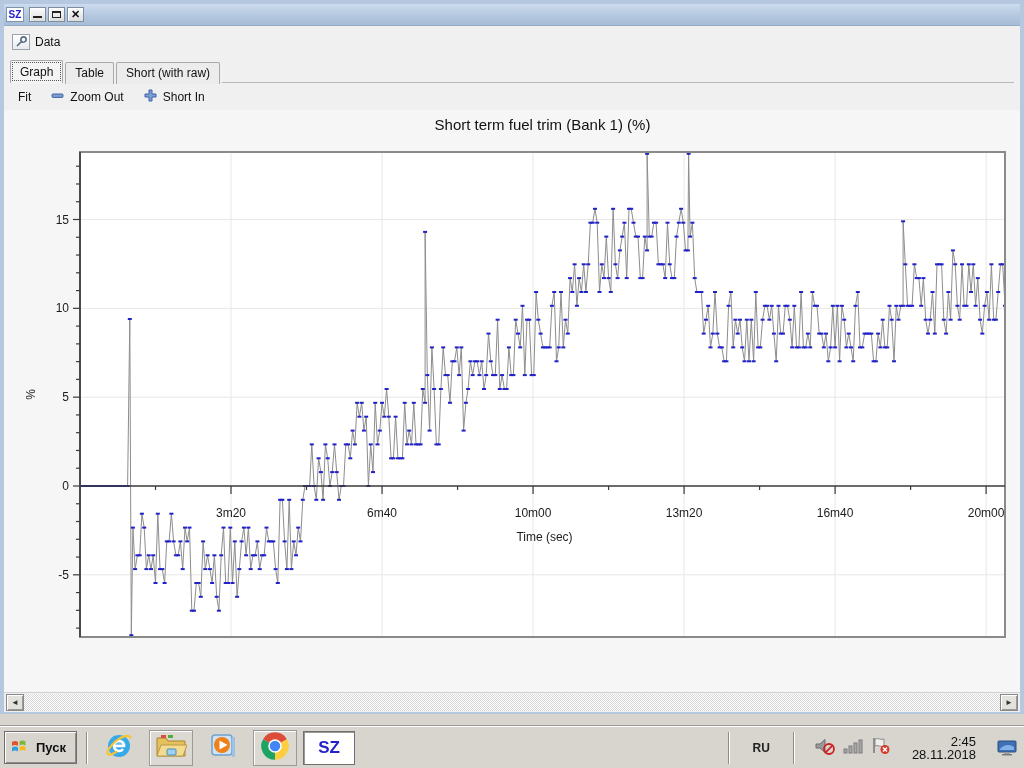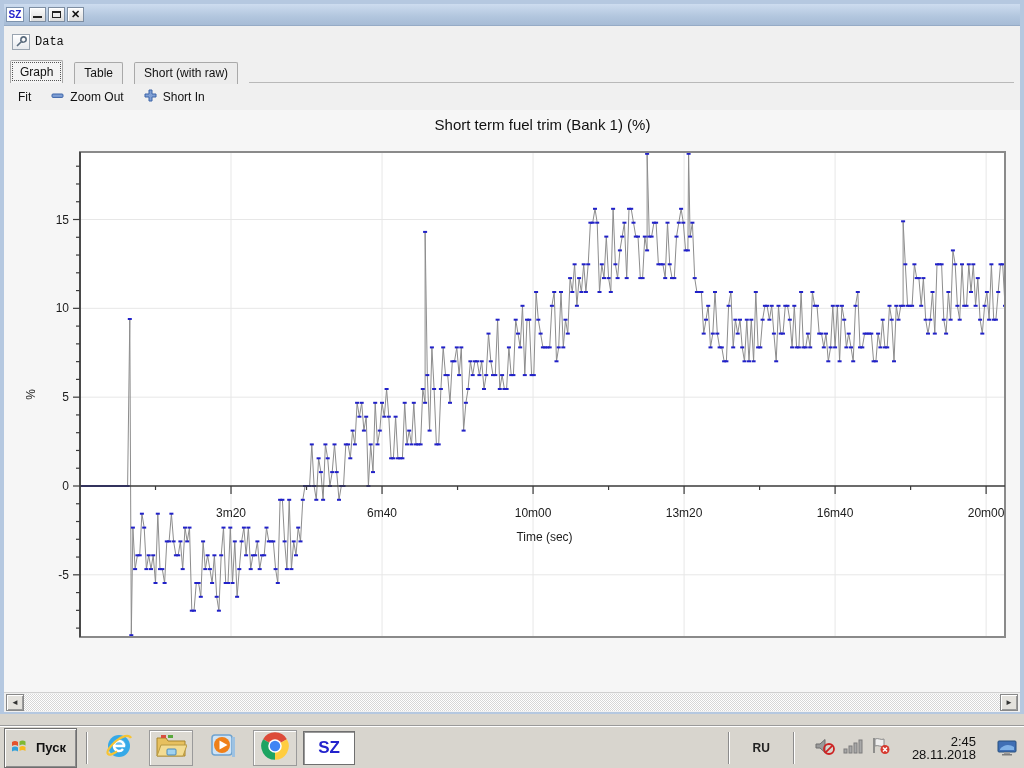--- a/index.html
+++ b/index.html
@@ -16,26 +16,26 @@
     color:#2222cc; font-weight:bold; font-size:10px; line-height:13px; text-align:center; }
   .titlebar .title { font-size:12px; color:#111; flex:1 1 auto; white-space:nowrap; overflow:hidden; }
   .winbtns { display:flex; gap:2px; padding-right:1px; }
   .wbtn { width:17px; height:15px; background:linear-gradient(#fcfcfc,#dcdcdc); border:1px solid #7e8ea2;
     box-shadow:inset 1px 1px #fff; position:relative; cursor:default; }
   .wbtn .g-min { position:absolute; left:3px; right:3px; bottom:3px; height:2px; background:#222; }
   .wbtn .g-max { position:absolute; left:3px; top:3px; width:9px; height:7px; border:1px solid #222; border-top-width:2px; }
   .wbtn .g-close { position:absolute; inset:0; font-size:11px; font-weight:bold; color:#111; line-height:13px; text-align:center; }
 
   
-  .menubar { height:28px; display:flex; align-items:center; padding:16px 6px; background:#f0f0f0;font-family:Liberation Mono, monospace; }
+  .menubar { height:28px; display:flex; align-items:center; padding:16px 6px; background:#f0f0f0; }
   .menu-item { display:flex; align-items:center; gap:5px; font-size:12px; color:#111; padding:2px 6px 2px 2px; }
   .data-ic { width:18px; height:16px; border:1px solid #9aa4b0; background:linear-gradient(#ffffff,#e7eaee);
     display:inline-flex; align-items:center; justify-content:center; }
 
-  .tabbar { height:25px; display:flex; align-items:flex-end; padding:0 6px; background:#f0f0f0;gap:9px; }
+  .tabbar { height:25px; display:flex; align-items:flex-end; padding:0 6px; background:#f0f0f0; }
   .tab { font-size:12px; color:#111; padding:3px 9px 4px; border:1px solid #a9a9a9; border-bottom:none;
     border-radius:2px 2px 0 0; background:#ececec; margin-right:2px; position:relative; top:1px; }
   .tab.active { background:#f4f4f4; padding-top:4px; top:0; outline:1px dotted #555; outline-offset:-3px; }
   .tabbar-baseline { flex:1; border-bottom:1px solid #b9b9b9; height:1px; }
 
   .toolbar { height:27px; display:flex; align-items:center; gap:20px; padding:0 14px; background:#f0f0f0; }
   .tbtn { display:flex; align-items:center; gap:6px; font-size:12px; color:#111; background:transparent; border:none; cursor:default; }
 
   
   .chart-panel { height:582px; background:#f6f6f6; position:relative; }
@@ -48,21 +48,21 @@
   .sb-track { flex:1;
     background-image:
       linear-gradient(45deg,#ffffff 25%,transparent 25%,transparent 75%,#ffffff 75%),
       linear-gradient(45deg,#ffffff 25%,transparent 25%,transparent 75%,#ffffff 75%);
     background-color:#d7d7d7; background-size:2px 2px; background-position:0 0,1px 1px; }
 
   
   #taskbar { position:absolute; left:0; bottom:0; width:1024px; height:42px; background:#d8d5ce;
     border-top:1px solid #fff; box-shadow:0 -1px 0 #9a9a9a; display:flex; align-items:center; padding:0 4px; gap:6px; }
   .raised { background:#d8d5ce; border:1px solid #6f6f6f; box-shadow:inset 1px 1px #fff, inset -1px -1px #8c8c8c; }
-  .start { height:40px; display:flex; align-items:center; gap:5px; padding:0 10px 0 6px;
+  .start { height:33px; display:flex; align-items:center; gap:5px; padding:0 10px 0 6px;
     font-size:13px; font-weight:bold; color:#111; cursor:default; }
   .tb-sep { width:2px; height:32px; border-left:1px solid #8c8c8c; border-right:1px solid #fff; margin:0 3px; }
   .ql { display:flex; align-items:center; gap:8px; }
   .ql-btn { width:44px; height:36px; display:flex; align-items:center; justify-content:center; background:transparent; border:1px solid transparent; cursor:default; }
   .ql-btn.framed { border:1px solid #9a9a9a; box-shadow:inset 1px 1px #fff; background:#dcd9d2; }
   .task-btn { width:52px; height:34px; background:#fff; border:1px solid #6f6f6f;
     box-shadow:inset 1px 1px #9a9a9a; color:#2222cc; font-weight:bold; font-size:17px; cursor:default; }
   .tray { margin-left:auto; display:flex; align-items:center; gap:16px; padding:0 2px; height:36px; }
   .lang { font-size:12px; font-weight:bold; color:#222; padding:0 4px; }
   .tray-icons { display:flex; align-items:center; gap:7px; }

